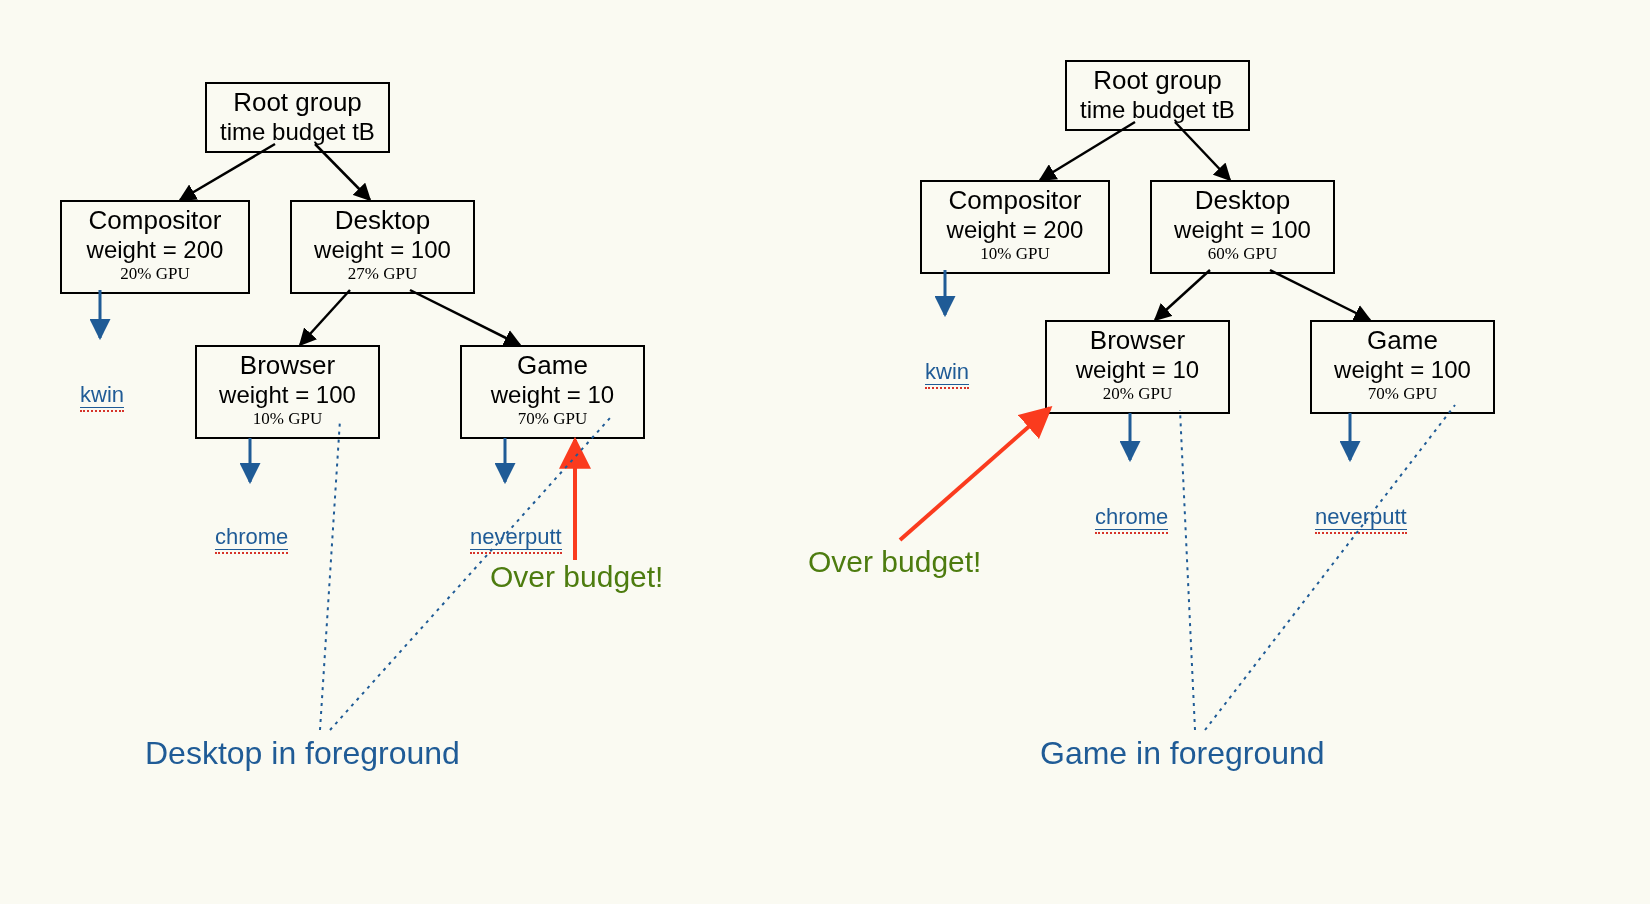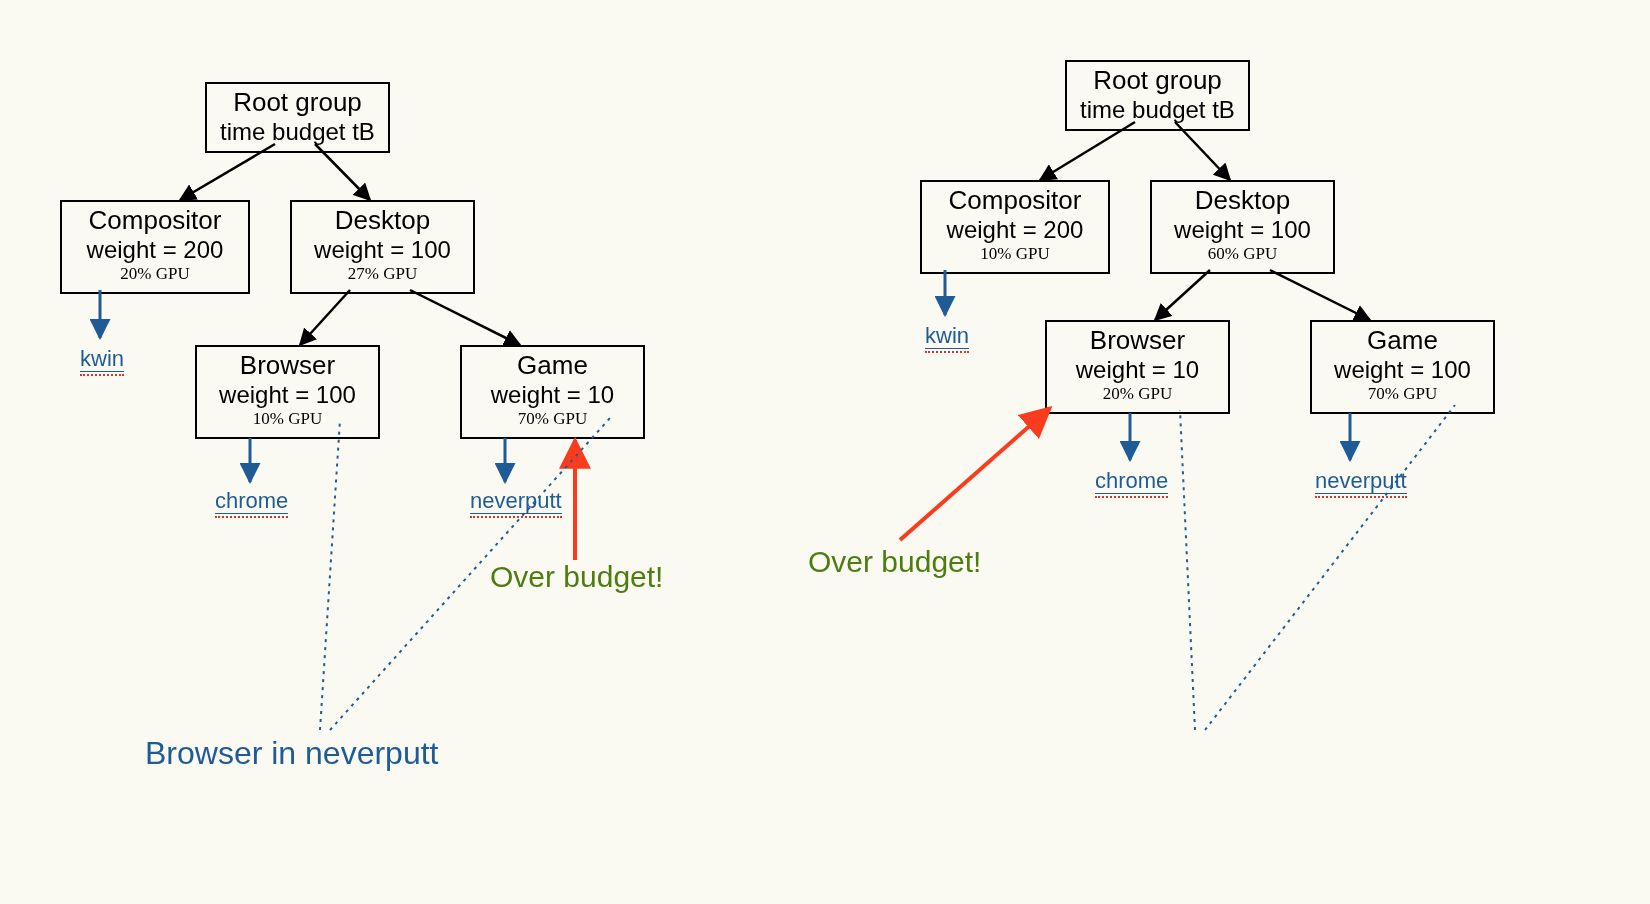--- a/index.html
+++ b/index.html
@@ -34,20 +34,21 @@
   .node .title { font-size: 26px; line-height: 1.15; }
   .node .sub   { font-size: 24px; line-height: 1.15; }
   .node .gpu   { font-size: 17px; line-height: 1.3; font-family: Liberation Serif, serif; }
   .proc {
     position: absolute;
     color: #1f5b96;
     font-size: 22px;
     border-bottom: 1px solid #1f5b96;
     line-height: 1;
     padding-bottom: 1px;
+    margin-top: 36px;
   }
   .proc::after {
     content: "";
     position: absolute;
     left: 0; right: 0;
     bottom: -5px;
     border-bottom: 2px dotted #d6332a;
   }
   .caption {
     position: absolute;
@@ -91,21 +92,21 @@
   <div class="title">Game</div>
   <div class="sub">weight = 10</div>
   <div class="gpu">70% GPU</div>
 </div>
 
 <span class="proc" style="left:80px;  top:348px;">kwin</span>
 <span class="proc" style="left:215px; top:490px;">chrome</span>
 <span class="proc" style="left:470px; top:490px;">neverputt</span>
 
 <span class="warn" style="left:490px; top:560px;">Over budget!</span>
-<span class="caption" style="left:145px; top:735px;">Browser in neverputt</span>
+<span class="caption" style="left:145px; top:735px;">Desktop in foreground</span>
 
 <div class="node" style="left:1065px; top:60px; width:185px;">
   <div class="title">Root group</div>
   <div class="sub">time budget tB</div>
 </div>
 
 <div class="node" style="left:920px; top:180px; width:190px;">
   <div class="title">Compositor</div>
   <div class="sub">weight = 200</div>
   <div class="gpu">10% GPU</div>
@@ -127,20 +128,21 @@
   <div class="title">Game</div>
   <div class="sub">weight = 100</div>
   <div class="gpu">70% GPU</div>
 </div>
 
 <span class="proc" style="left:925px;  top:325px;">kwin</span>
 <span class="proc" style="left:1095px; top:470px;">chrome</span>
 <span class="proc" style="left:1315px; top:470px;">neverputt</span>
 
 <span class="warn" style="left:808px;  top:545px;">Over budget!</span>
+<span class="caption" style="left:1040px; top:735px;">Game in foreground</span>
 
 <svg class="overlay" viewBox="0 0 1650 904">
   <defs>
     <marker id="ah-black" viewBox="0 0 10 10" refX="9" refY="5" markerWidth="7" markerHeight="7" orient="auto-start-reverse">
       <path d="M 0 0 L 10 5 L 0 10 z" fill="#000"></path>
     </marker>
     <marker id="ah-blue" viewBox="0 0 10 10" refX="9" refY="5" markerWidth="7" markerHeight="7" orient="auto-start-reverse">
       <path d="M 0 0 L 10 5 L 0 10 z" fill="#1f5b96"></path>
     </marker>
     <marker id="ah-red" viewBox="0 0 10 10" refX="9" refY="5" markerWidth="8" markerHeight="8" orient="auto-start-reverse">

